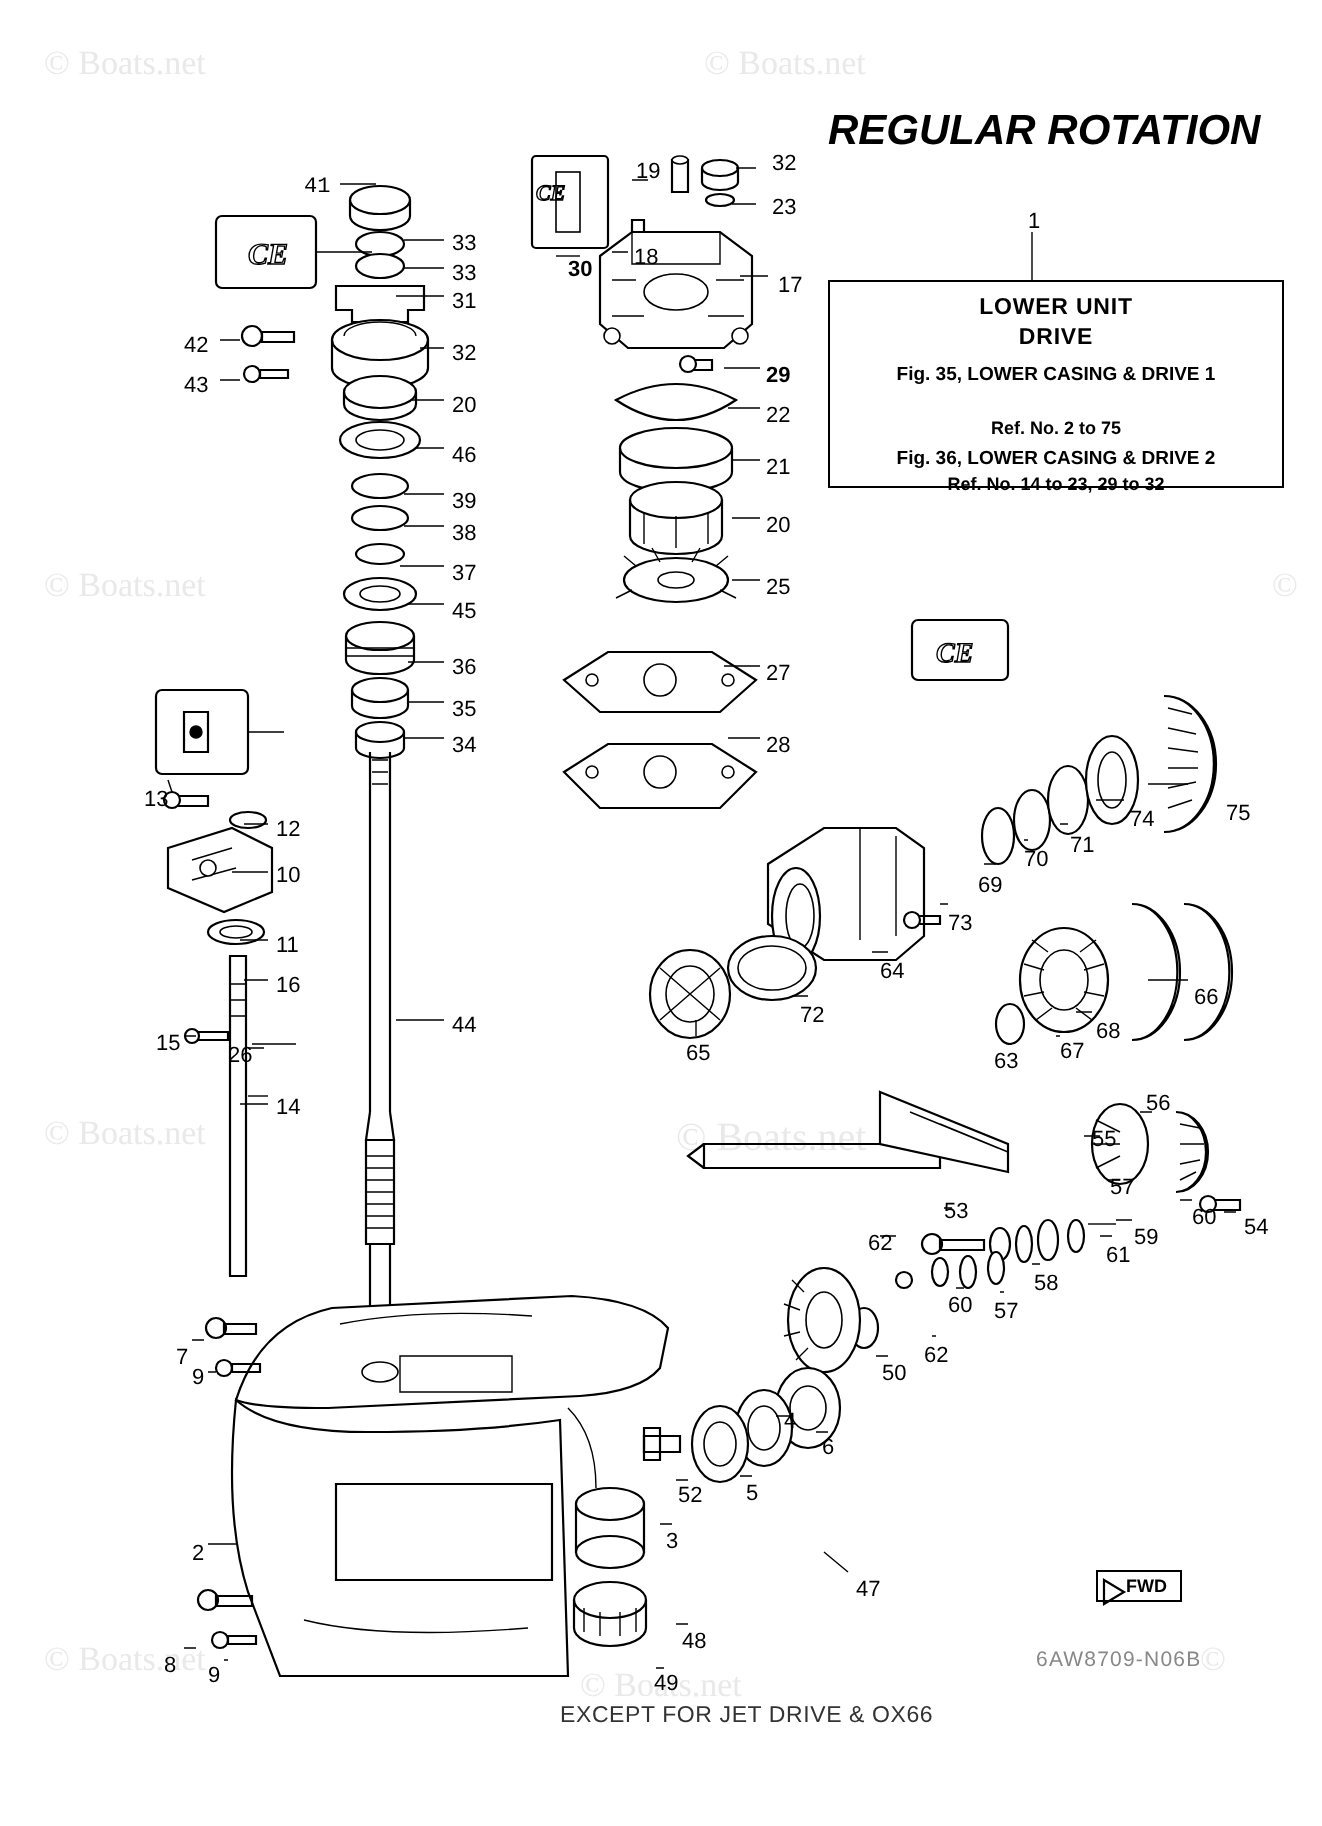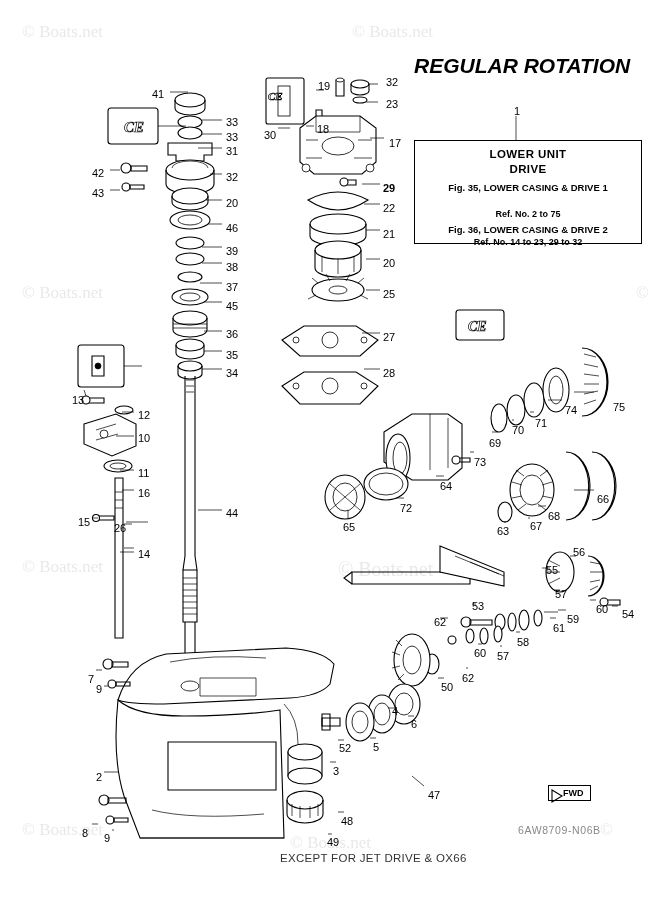--- a/index.html
+++ b/index.html
@@ -375,27 +375,27 @@
     <div class="l1">LOWER UNIT</div>
     <div class="l2">DRIVE</div>
     <div class="l3">Fig. 35, LOWER CASING &amp; DRIVE 1</div>
     <div class="l4">Ref. No. 2 to 75</div>
     <div class="l5">Fig. 36, LOWER CASING &amp; DRIVE 2</div>
     <div class="l6">Ref. No. 14 to 23, 29 to 32</div>
   </div>
   <div class="num" style="left:514px;top:105px;">1</div>
 
   <div id="callouts">
-      <div class="num" style="left: 152px; top: 88px;">41</div>
+      <div class="num" style="left: 152px; top: 88px; font-family: Liberation Mono, monospace;">41</div>
       <div class="num" style="left: 318px; top: 80px;">19</div>
       <div class="num" style="left: 386px; top: 76px;">32</div>
       <div class="num" style="left: 386px; top: 98px;">23</div>
       <div class="num" style="left: 226px; top: 116px;">33</div>
       <div class="num" style="left: 226px; top: 131px;">33</div>
-      <div class="num" style="left: 264px; top: 129px;">30</div>
+      <div class="num" style="left: 284px; top: 129px; font-weight: bold;">30</div>
       <div class="num" style="left: 317px; top: 123px;">18</div>
       <div class="num" style="left: 389px; top: 137px;">17</div>
       <div class="num" style="left: 226px; top: 145px;">31</div>
       <div class="num" style="left: 92px; top: 167px;">42</div>
       <div class="num" style="left: 226px; top: 171px;">32</div>
       <div class="num" style="left: 92px; top: 187px;">43</div>
       <div class="num" style="left: 383px; top: 182px; font-weight: bold;">29</div>
       <div class="num" style="left: 226px; top: 197px;">20</div>
       <div class="num" style="left: 383px; top: 202px;">22</div>
       <div class="num" style="left: 383px; top: 228px;">21</div>

